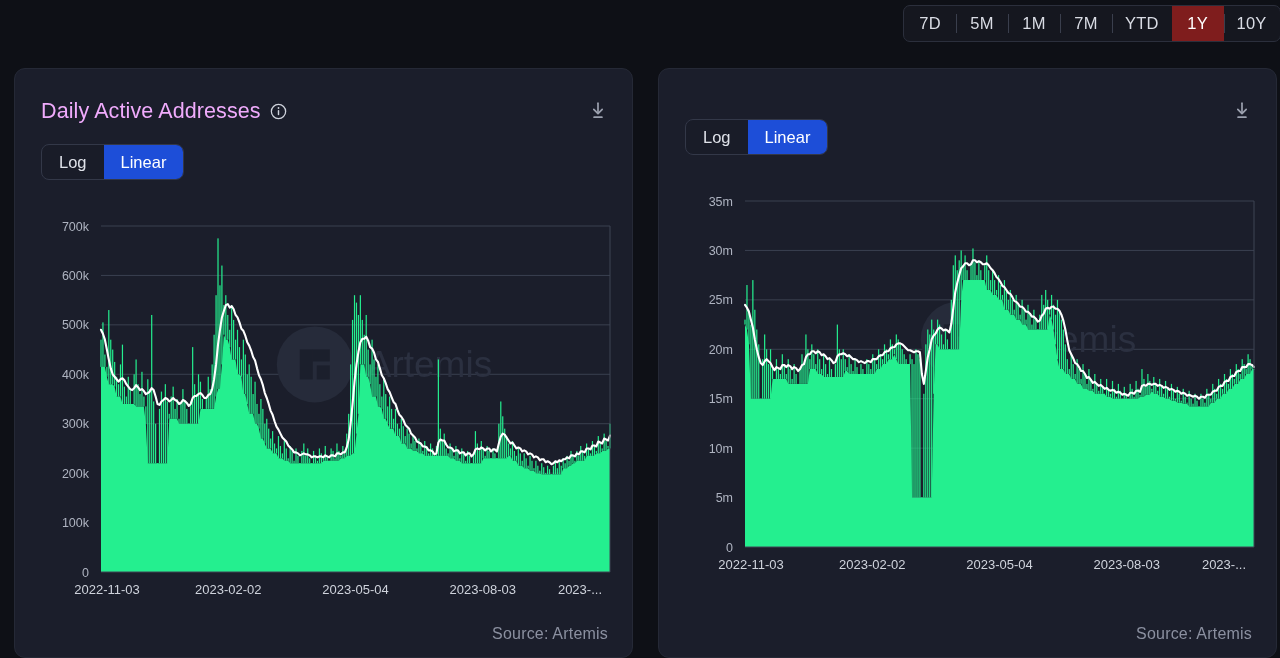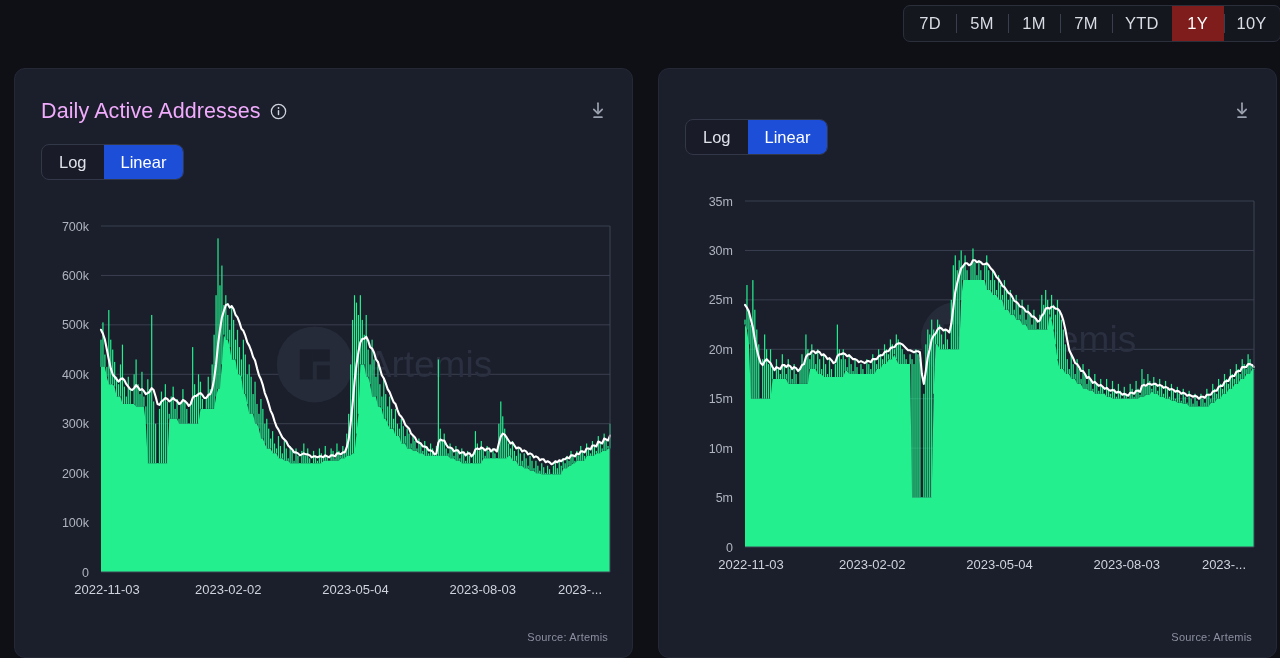--- a/index.html
+++ b/index.html
@@ -89,21 +89,21 @@
   .plot-wrap { position: relative; margin-top: 18px; height: 410px; }
   .plot-svg { display: block; width: 619px; height: 410px; }
 
   .tick-text { font-family: "Liberation Sans", sans-serif; font-size: 12.5px; fill: #aeb3c0; }
   .xtick-text { font-family: "Liberation Sans", sans-serif; font-size: 13px; fill: #cfd3dc; }
   .grid-line { stroke: #3a4050; stroke-width: 1; }
   .axis-line { stroke: #3f4554; stroke-width: 1; }
 
   .source-note {
     position: absolute; right: 24px; bottom: 14px;
-    font-size: 11px; color: #8b90a0; letter-spacing: .2px;
+    font-size: 16px; color: #8b90a0; letter-spacing: .2px;
   }
 
   .wm-text {
     font-family: "Liberation Sans", sans-serif;
     font-size: 37px; fill: #2b3040;
   }
 </style>
 </head>
 <body>
 

